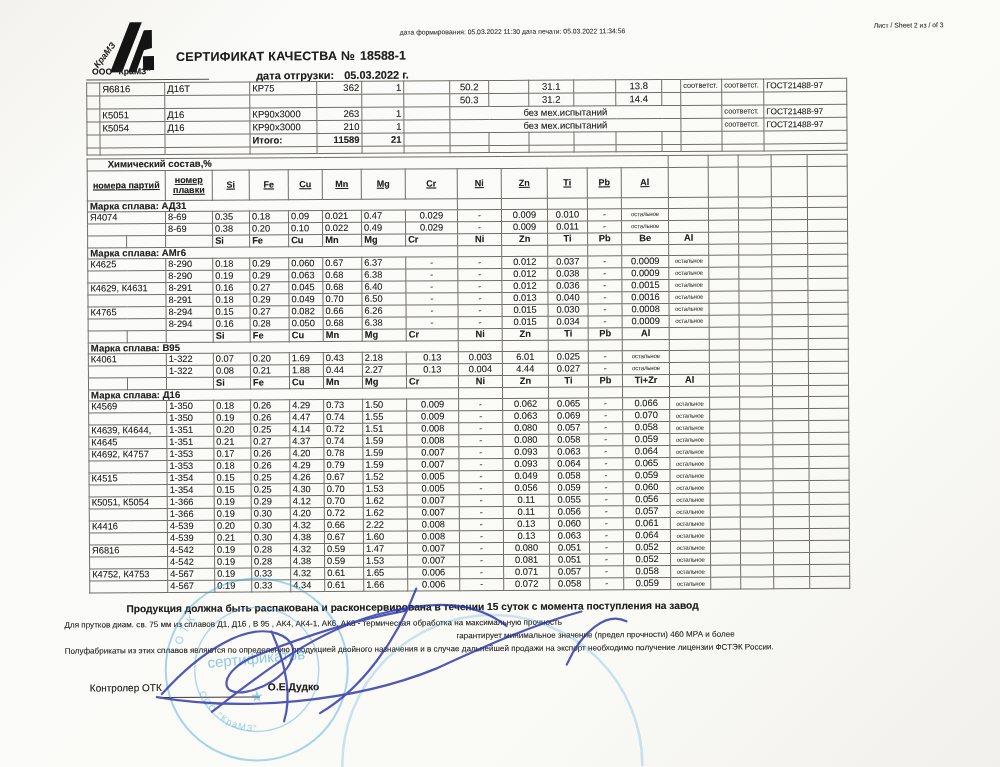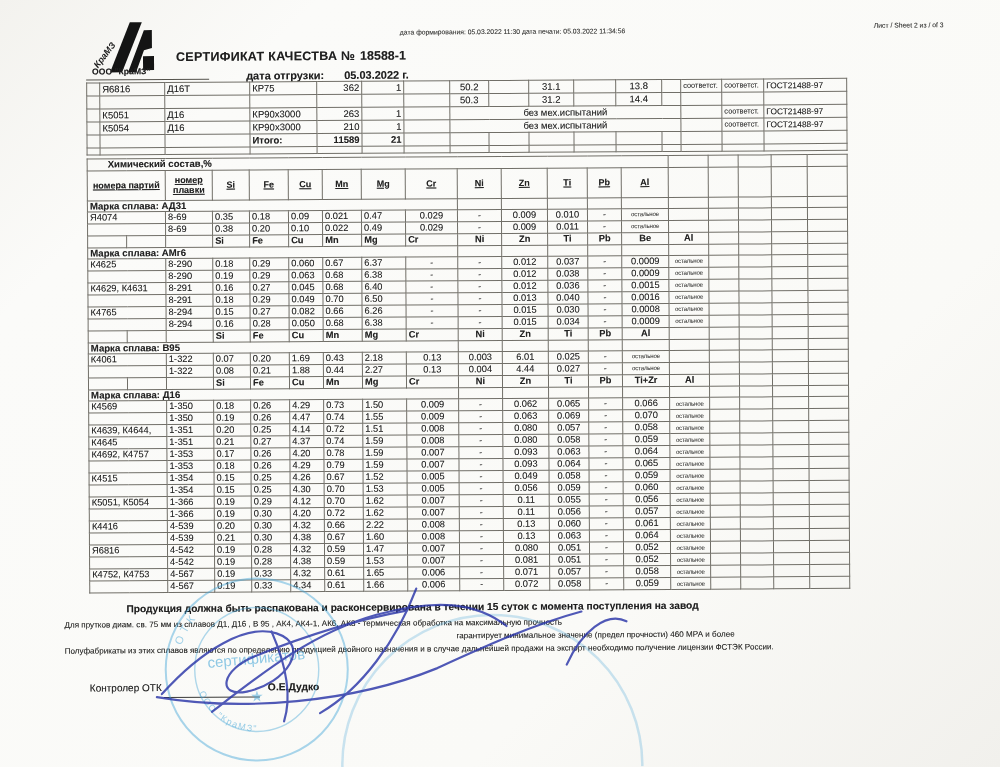--- a/index.html
+++ b/index.html
@@ -22,21 +22,21 @@
   .ship tr{height:13px;}
   .ship tr.thin{height:7px;}
   .ship td{font-size:9.5px;}
   .chem{left:88px;top:156px;width:760px;}
   .chem tr{height:12px;}
   .chem tr.hdr{height:30px;}
   .chem tr.hdr td{font-weight:700;text-align:center;font-size:9px;white-space:normal;line-height:1.08;text-decoration:underline;}
   .chem tr.sec{height:10px;}
   .chem tr.sub td{font-weight:700;}
   .chem tr.d td:nth-child(n+8):nth-child(-n+14){text-align:center;}
-  td.l{text-align:left;border-radius:6px;}
+  td.l{text-align:left;}
   td.c{text-align:center;}
   td.r{text-align:right;}
   td.b{font-weight:700;}
   td.sm{font-size:6.2px;color:#4a4a48;text-align:center;letter-spacing:-.2px;}
   td.xs{font-size:7.4px;color:#333;}
   td.gs{font-size:8.4px;}
   td.lbl{font-weight:700;font-size:9.6px;text-align:left;}
   td.pad20{padding-left:20px;}
   td.wrap{white-space:normal;}
 
@@ -66,21 +66,21 @@
     <path d="M22,54 L42,4 L54,4 L34,54 Z" fill="#141414"></path>
     <path d="M40,54 L56,12 L64,12 L64,30 L56,32 L48,54 Z" fill="#141414"></path>
     <rect x="55" y="38" width="11" height="14" fill="#141414"></rect>
   </svg>
   <div class="abs t-company scan" style="left:94px;top:64px;">ООО "КраМЗ"</div>
   <div class="abs topline" style="left:88px;top:77px;width:123px;"></div>
 
   <div class="abs t-title scan" style="left:178px;top:48px;">СЕРТИФИКАТ КАЧЕСТВА №</div>
   <div class="abs t-num scan" style="left:362px;top:48px;">18588-1</div>
 
-  <div class="abs t-ship scan" style="left:248px;top:68px;">дата отгрузки:</div>
+  <div class="abs t-ship scan" style="left:258px;top:68px;">дата отгрузки:</div>
   <div class="abs t-ship scan" style="left:346px;top:68px;">05.03.2022 г.</div>
 
   <table class="ship">
       <colgroup>
         <col style="width: 13px;">
         <col style="width: 65px;">
         <col style="width: 85px;">
         <col style="width: 67px;">
         <col style="width: 45px;">
         <col style="width: 42px;">

